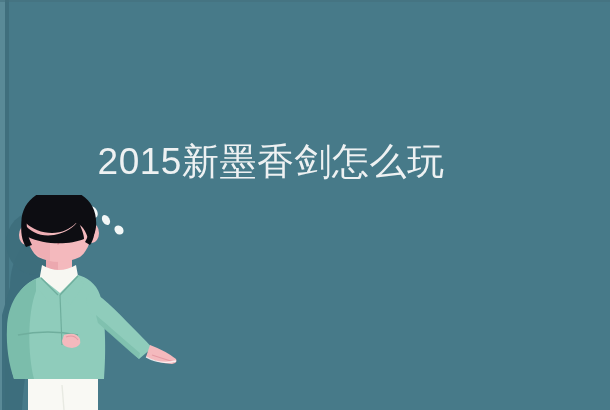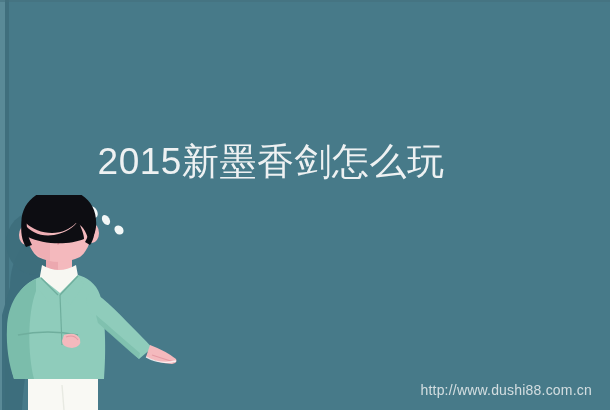--- a/index.html
+++ b/index.html
@@ -174,15 +174,14 @@
                C42 38 32 34 26 28
                C24 32 23 34 22 34 Z" fill="#0d0d12"></path>
       <path d="M24 28 C30 38 42 42 54 40 C66 38 74 32 78 26 C82 34 84 40 84 44
                C70 50 44 50 28 42 C25 38 24 32 24 28 Z" fill="#0d0d12"></path>
       <path d="M22 26 C20 36 22 46 26 52 L32 50 C28 42 26 34 27 26 Z" fill="#0d0d12"></path>
       <path d="M94 26 C96 36 94 44 90 50 L85 47 C89 40 91 33 90 26 Z" fill="#0d0d12"></path>
 
     </svg>
   </div>
 
-  <div class="watermark">http://www.dushi88.com.cn</div>
 
 </div>
 
 </body></html>

